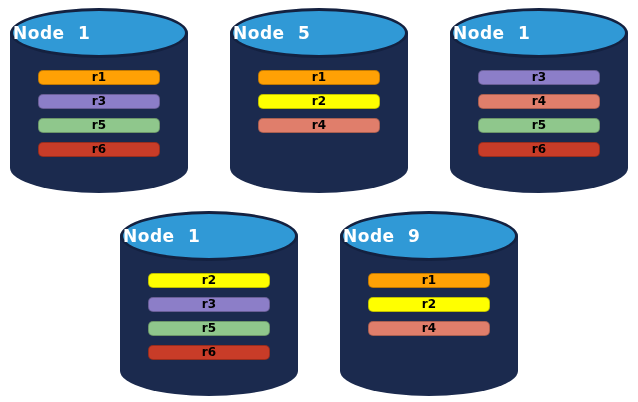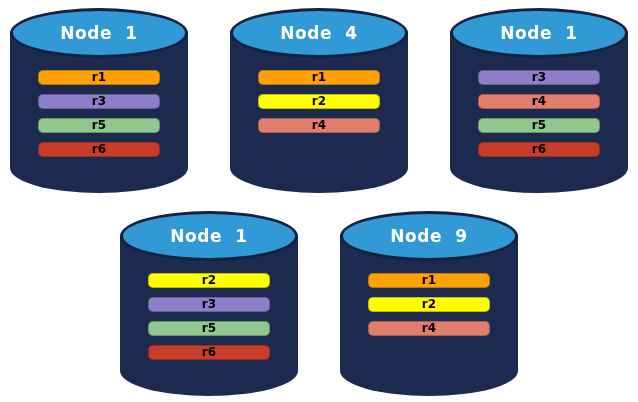--- a/index.html
+++ b/index.html
@@ -35,21 +35,20 @@
   .cyl-top {
     position: absolute;
     left: 0; right: 0; top: 0;
     height: 50px;
     box-sizing: border-box;
     background: var(--cyl-top, #3099D6);
     border: 3px solid var(--cyl-outline, #142140);
     border-radius: 50%;
     display: flex;
     align-items: center;
-    justify-content: center;
     z-index: 2;
   }
   .node-label {
     color: var(--label-text, #ffffff);
     font-size: 17px;
     font-weight: bold;
     word-spacing: 7px;
     letter-spacing: 0.5px;
   }
   .bars {
@@ -93,21 +92,21 @@
       </div>
     </div>
     <div class="cylinder">
       <div class="cyl-body"></div>
       <div class="bars">
         <div class="bar" style="background: rgb(255, 161, 5);">r1</div>
         <div class="bar" style="background: rgb(255, 255, 0);">r2</div>
         <div class="bar" style="background: rgb(224, 126, 107);">r4</div>
       </div>
       <div class="cyl-top">
-        <span class="node-label">Node 4</span>
+        <span class="node-label">Node 5</span>
       </div>
     </div>
     <div class="cylinder">
       <div class="cyl-body"></div>
       <div class="bars">
         <div class="bar" style="background: rgb(140, 126, 200);">r3</div>
         <div class="bar" style="background: rgb(224, 126, 107);">r4</div>
         <div class="bar" style="background: rgb(143, 199, 140);">r5</div>
         <div class="bar" style="background: rgb(200, 60, 40);">r6</div>
       </div>

